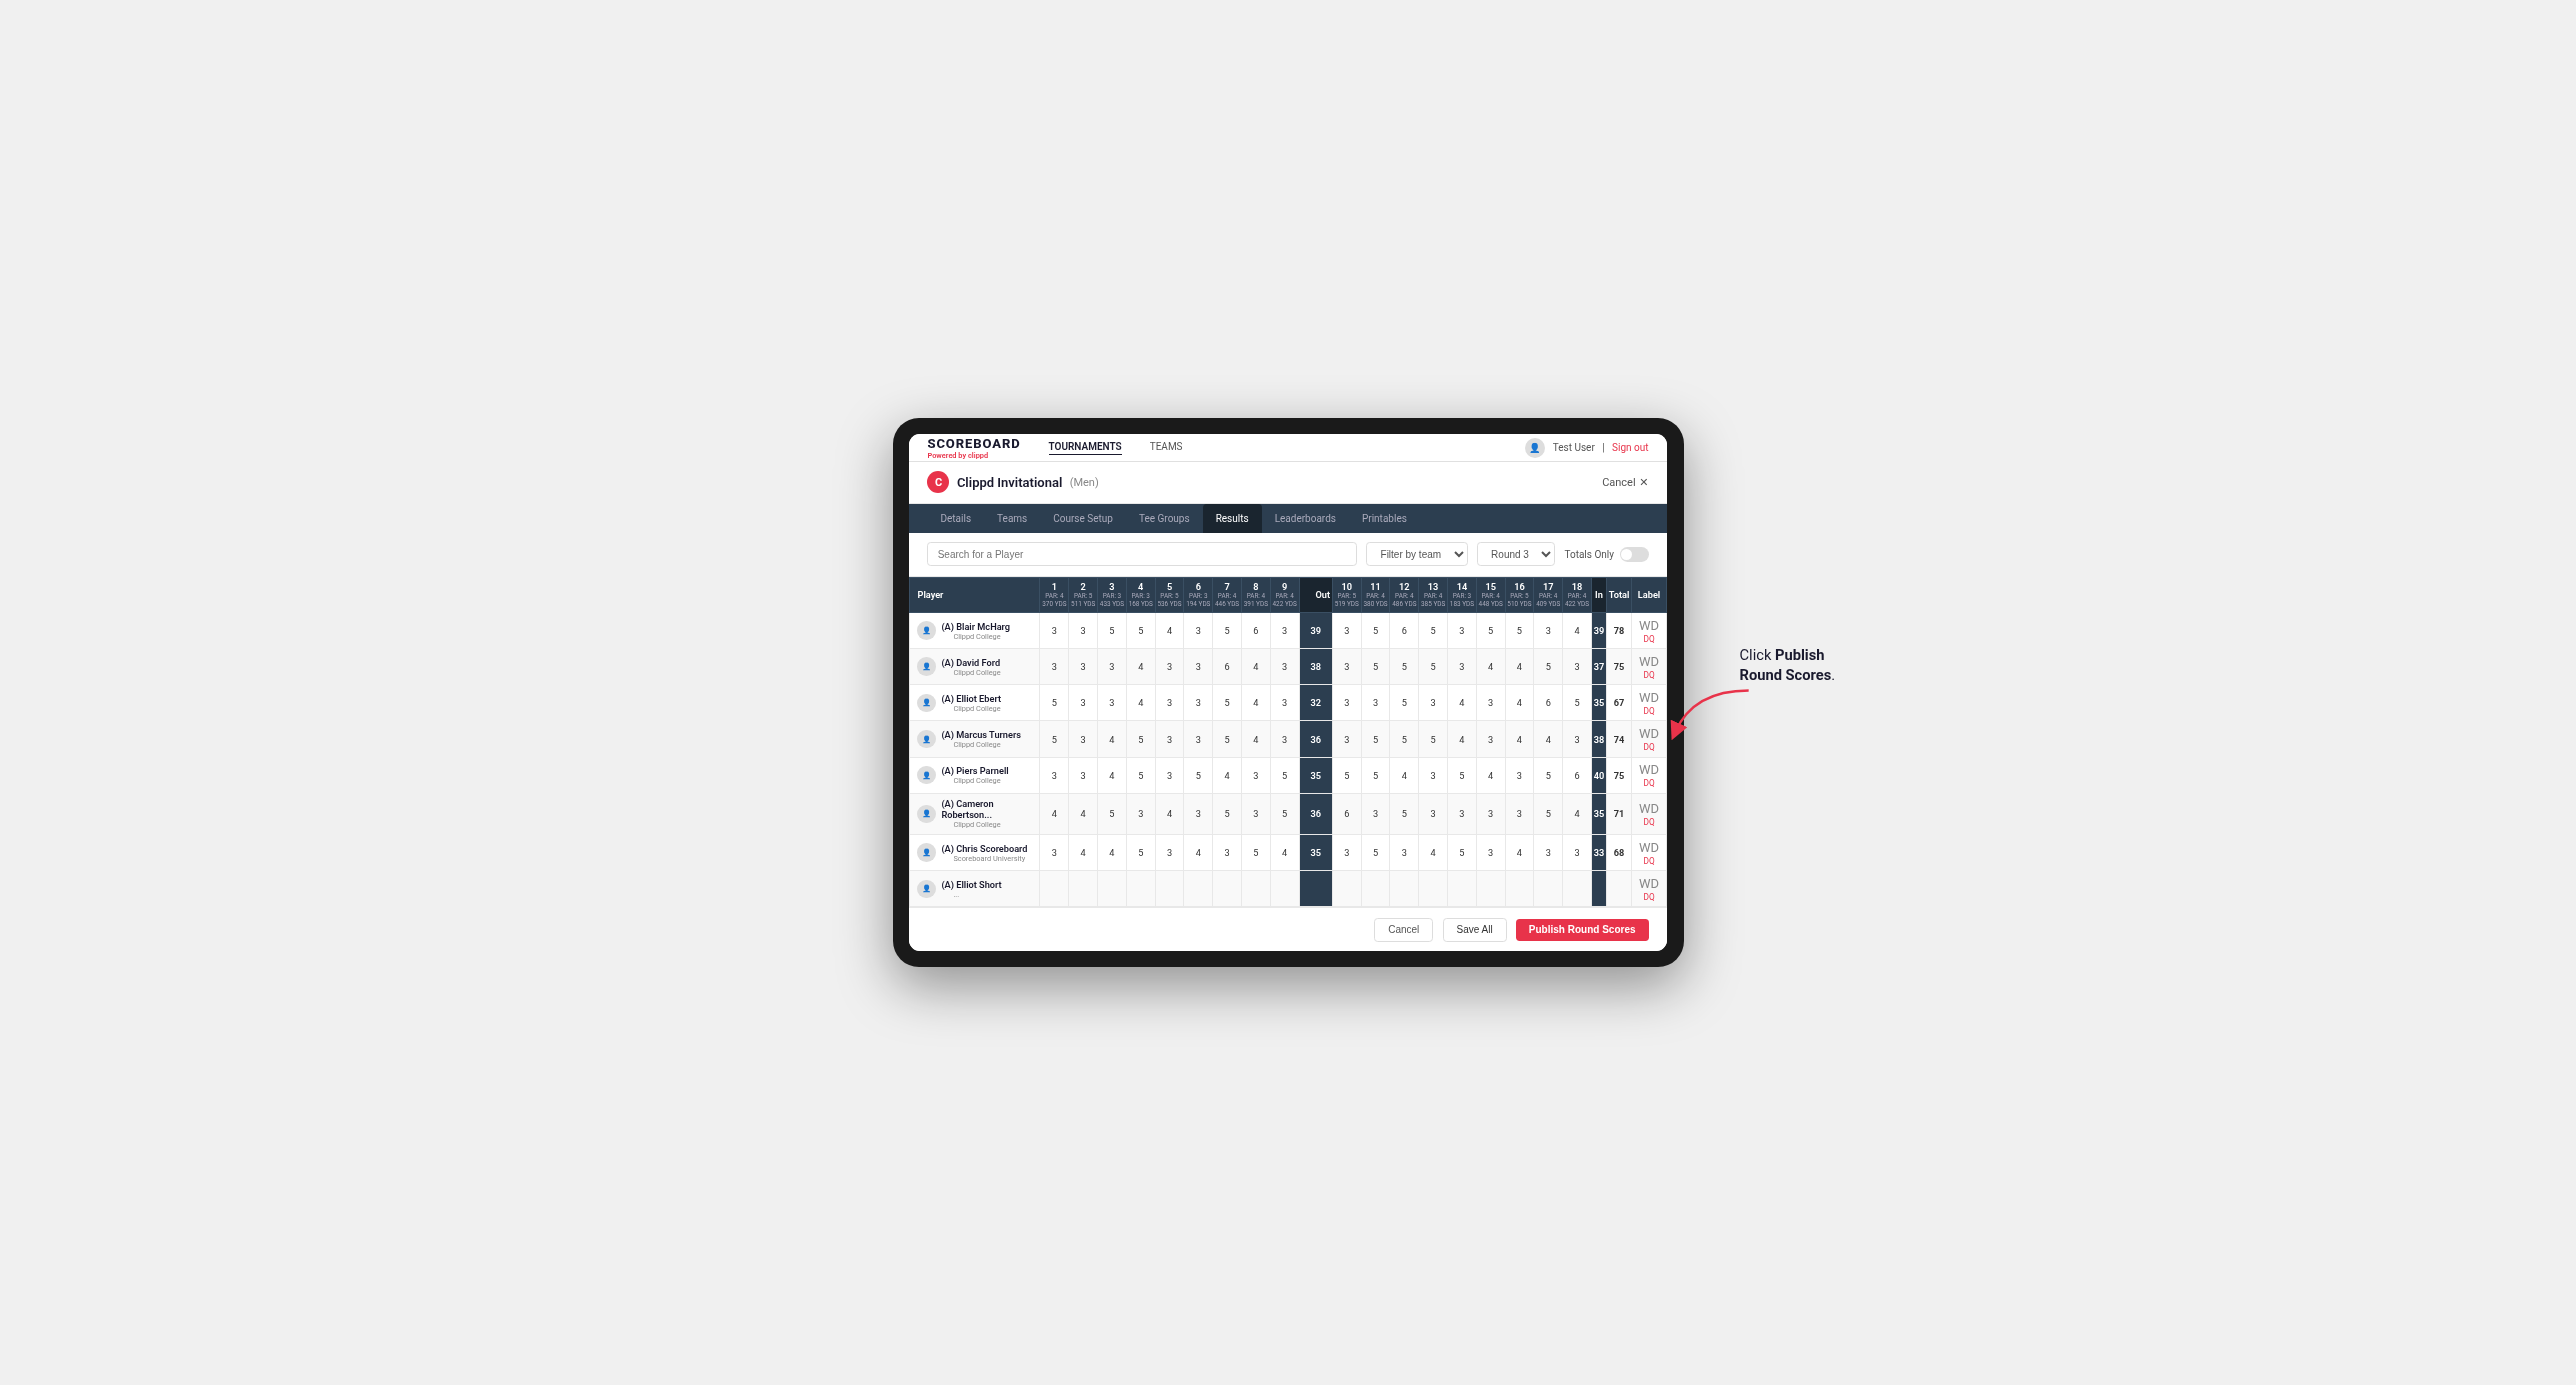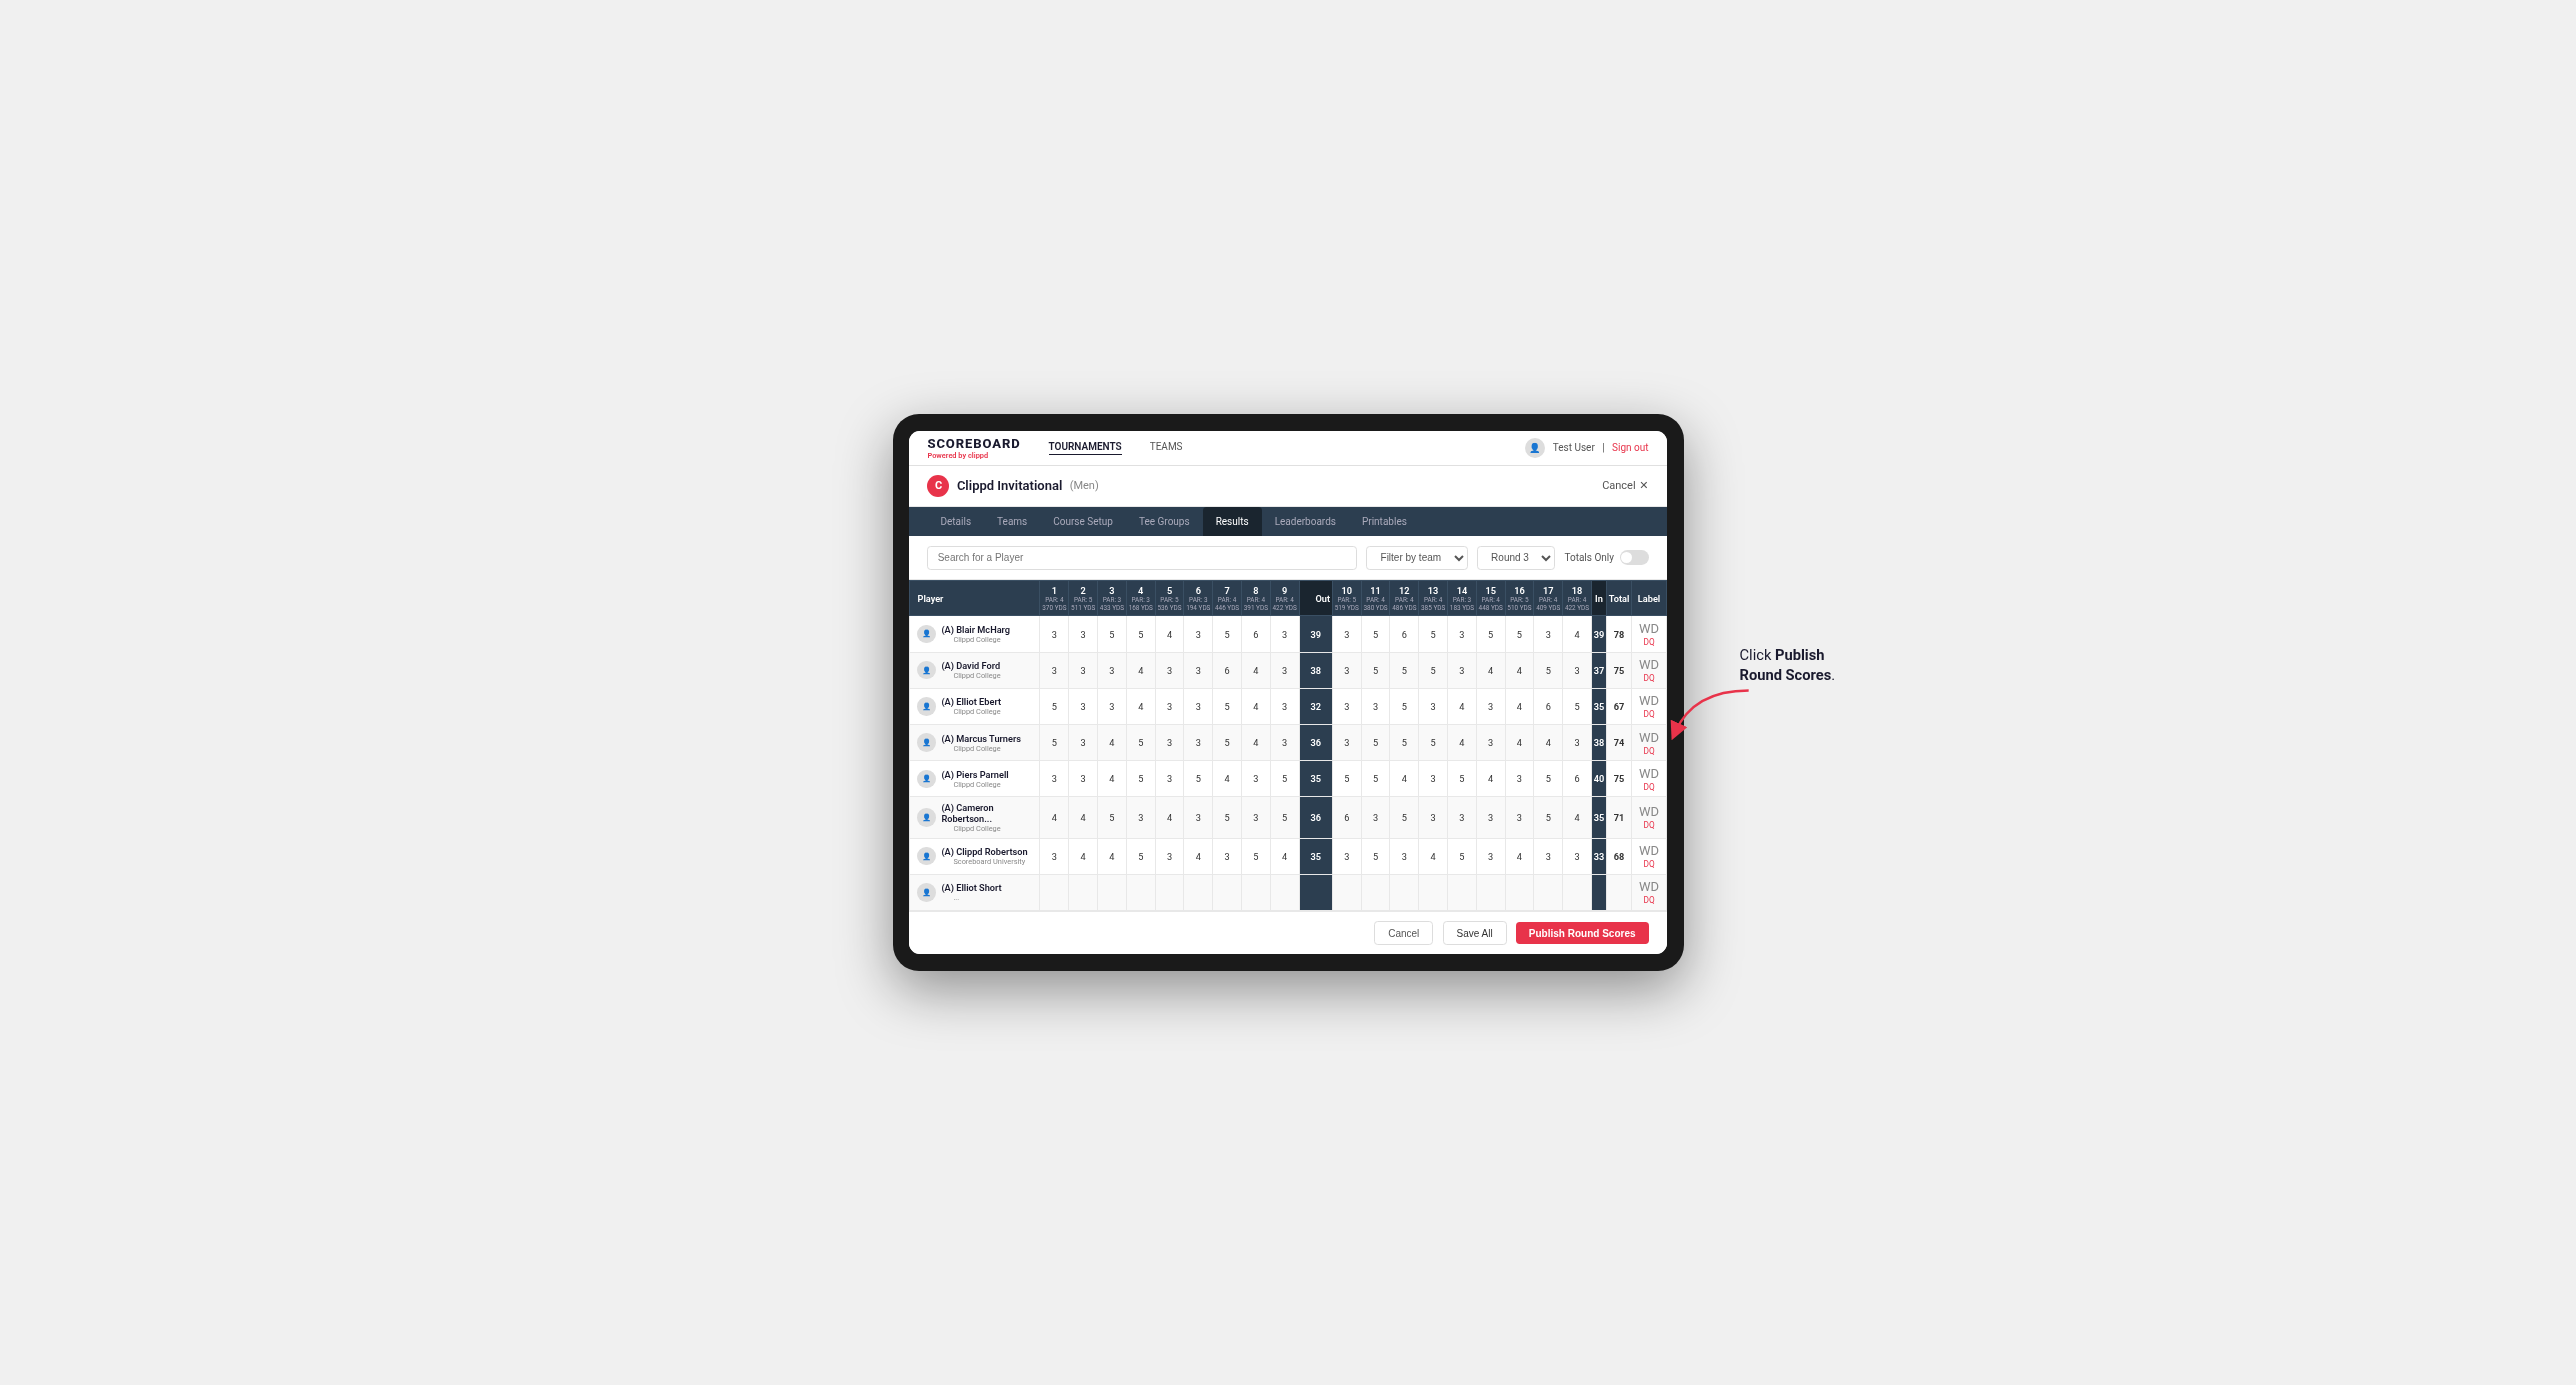--- a/index.html
+++ b/index.html
@@ -27,21 +27,21 @@
       overflow: hidden;
     }
 
     
     .top-nav {
       background: #fff;
       border-bottom: 0.9px solid #e0e0e0;
       padding: 0 18.4px;
       display: flex;
       align-items: center;
-      height: 35px;
+      height: 28px;
     }
 
     .brand {
       display: flex;
       flex-direction: column;
       margin-right: 28px;
     }
 
     .brand-title {
       font-size: 13px;
@@ -679,21 +679,21 @@
                 <td>4</td>
                 <td class="out-in-col">35</td>
                 <td class="total-col">71</td>
                 <td><span class="label-wd">WD</span> <span class="label-dq">DQ</span></td>
               </tr>
               <tr>
                 <td class="player-cell">
     <div class="player-info">
       <div class="player-avatar">👤</div>
       <div>
-        <span class="player-name">(A) Clippd Robertson</span>
+        <span class="player-name">(A) Chris Scoreboard</span>
         <span class="player-team">Scoreboard University</span>
       </div>
     </div>
                 </td>
                 <td>3</td>
                 <td>4</td>
                 <td>4</td>
                 <td>5</td>
                 <td>3</td>
                 <td>4</td>

